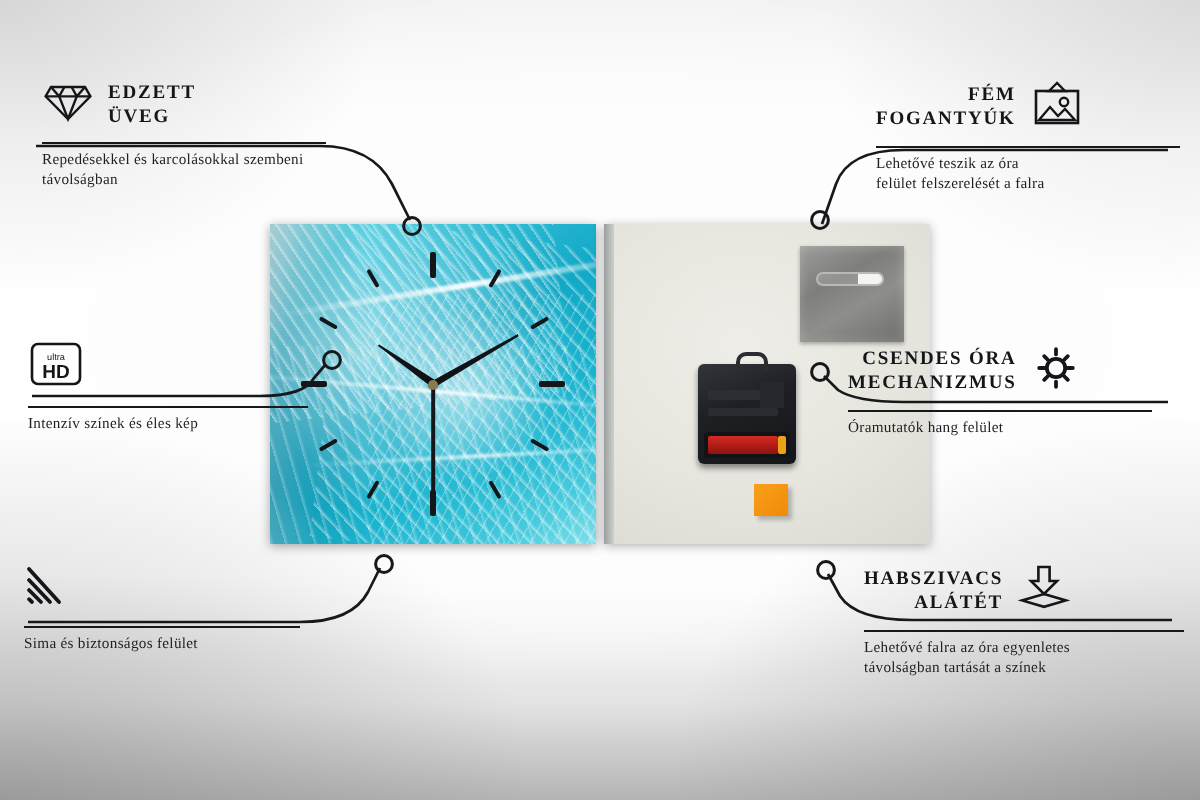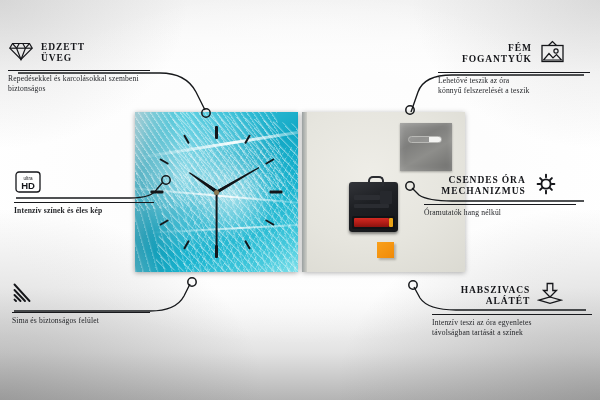--- a/index.html
+++ b/index.html
@@ -111,21 +111,21 @@
   #battery{position:absolute;left:4%;top:14%;width:82%;height:72%;
     background:linear-gradient(to bottom,#d42a22 0%,#b01c16 55%,#8c130f 100%);border-radius:1px;}
   #battery-tip{position:absolute;right:6%;top:18%;width:9%;height:64%;background:#e8a317;border-radius:1px;}
   #foam-pad{position:absolute;left:46%;top:81%;width:10.5%;height:10%;
     background:linear-gradient(140deg,#f9a01b 0%,#f08a08 100%);
     box-shadow:2px 2px 2px rgba(0,0,0,.22);}
 
   
   .feature{position:absolute;z-index:5;}
   .feat-head{display:flex;align-items:center;gap:7px;}
-  .feat-head.right{justify-content:center;}
+  .feat-head.right{justify-content:flex-start;}
   .feat-title{
     font-family:"Liberation Serif",serif;
     font-size:9.5px;font-weight:700;letter-spacing:.9px;
     color:#15161a;line-height:11.5px;text-transform:uppercase;
     white-space:nowrap;
   }
   .feat-title.right{text-align:right;}
   .feat-rule{height:1px;background:#17181c;margin:4px 0 3px 0;}
   .feat-desc{
     font-family:"Liberation Serif",serif;
@@ -217,53 +217,53 @@
   <g fill="none" stroke="#16181b" stroke-width="1.5">
     <circle cx="206" cy="113" r="4.2"></circle>
     <circle cx="166" cy="180" r="4.2"></circle>
     <circle cx="192" cy="282" r="4.2"></circle>
     <circle cx="410" cy="110" r="4.2"></circle>
     <circle cx="410" cy="186" r="4.2"></circle>
     <circle cx="413" cy="285" r="4.2"></circle>
   </g>
 </svg>
 
-<div class="feature" style="left:8px;top:40px;width:155px;">
+<div class="feature" style="left:21px;top:40px;width:155px;">
   <div class="feat-head">
     <span class="icon-box">
       <svg width="26" height="22" viewBox="0 0 26 22">
         <g fill="none" stroke="#15161a" stroke-width="1.2">
           <path d="M4.5,3.5 L21.5,3.5 L24.2,8.2 L13,19.5 L1.8,8.2 Z"></path>
           <path d="M1.8,8.2 L24.2,8.2"></path>
           <path d="M4.5,3.5 L8.6,8.2 L13,19.5 L17.4,8.2 L21.5,3.5"></path>
           <path d="M8.6,8.2 L11.2,3.5 M17.4,8.2 L14.8,3.5"></path>
         </g>
       </svg>
     </span>
     <span class="feat-title">
       <span>EDZETT</span><br>
       <span>ÜVEG</span>
     </span>
   </div>
   <div class="feat-rule" style="width:142px;"></div>
-  <div class="feat-desc" style="width:150px;">Repedésekkel és karcolásokkal szembeni biztonságos</div>
+  <div class="feat-desc" style="width:150px;">Repedésekkel és karcolásokkal szembeni távolságban</div>
 </div>
 
 <div class="feature" style="left:14px;top:170px;width:155px;">
   <div class="feat-head">
     <span class="icon-box">
       <svg width="28" height="24" viewBox="0 0 28 24">
         <rect x="2" y="2" width="24" height="20" rx="3" fill="none" stroke="#15161a" stroke-width="1.3"></rect>
         <text x="14" y="9.8" font-family="Liberation Sans, sans-serif" font-size="4.6" text-anchor="middle" fill="#15161a">ultra</text>
         <text x="14" y="19" font-family="Liberation Sans, sans-serif" font-size="9.5" font-weight="bold" text-anchor="middle" fill="#15161a">HD</text>
       </svg>
     </span>
   </div>
   <div class="feat-rule" style="width:140px;"></div>
-  <div class="feat-desc" style="width:150px;font-weight:bold;">Intenzív színek és éles kép</div>
+  <div class="feat-desc" style="width:150px;">Intenzív színek és éles kép</div>
 </div>
 
 <div class="feature" style="left:12px;top:282px;width:155px;">
   <div class="feat-head">
     <span class="icon-box">
       <svg width="26" height="22" viewBox="0 0 26 22">
         <g stroke="#15161a" stroke-width="1.9" stroke-linecap="round">
           <line x1="2.5" y1="2.5" x2="17.5" y2="19"></line>
           <line x1="2.5" y1="8" x2="13" y2="19"></line>
           <line x1="2.5" y1="13" x2="8.5" y2="19"></line>
@@ -287,55 +287,55 @@
         <path d="M13.5,1.5 L9.5,5.5 L17.5,5.5 Z" fill="none" stroke="#15161a" stroke-width="1.2"></path>
         <rect x="3" y="5.5" width="21" height="16" fill="none" stroke="#15161a" stroke-width="1.3"></rect>
         <circle cx="17" cy="11" r="2.1" fill="none" stroke="#15161a" stroke-width="1.2"></circle>
         <path d="M4.5,20 L10,13.5 L14,18 L17.5,14.5 L22.5,20 Z" fill="none" stroke="#15161a" stroke-width="1.2"></path>
       </svg>
     </span>
   </div>
   <div class="feat-rule" style="width:152px;margin-left:auto;"></div>
   <div class="feat-desc right">
     <span>Lehetővé teszik az óra</span><br>
-    <span>könnyű felszerelését a teszik</span>
+    <span>felület felszerelését a falra</span>
   </div>
 </div>
 
 <div class="feature" style="right:24px;top:172px;width:152px;">
   <div class="feat-head right">
     <span class="feat-title right">
       <span>CSENDES ÓRA</span><br>
       <span>MECHANIZMUS</span>
     </span>
     <span class="icon-box">
       <svg width="26" height="24" viewBox="0 0 26 24">
         <g fill="none" stroke="#15161a" stroke-width="1.9" stroke-linecap="round">
           <path d="M13,2.6 l0,2.6 M13,18.8 l0,2.6 M4.6,12 l2.6,0 M18.8,12 l2.6,0
                    M7.1,6.1 l1.9,1.9 M17,16 l1.9,1.9 M18.9,6.1 l-1.9,1.9 M9,16 l-1.9,1.9"></path>
           <circle cx="13" cy="12" r="4.6"></circle>
         </g>
       </svg>
     </span>
   </div>
   <div class="feat-rule" style="width:152px;margin-left:auto;"></div>
-  <div class="feat-desc right" style="width:152px;">Óramutatók hang nélkül</div>
+  <div class="feat-desc right" style="width:152px;">Óramutatók hang felület</div>
 </div>
 
 <div class="feature" style="right:8px;top:282px;width:160px;">
   <div class="feat-head right">
     <span class="feat-title right">
       <span>HABSZIVACS</span><br>
       <span>ALÁTÉT</span>
     </span>
     <span class="icon-box">
       <svg width="26" height="24" viewBox="0 0 26 24">
         <path d="M10.2,1.5 L15.8,1.5 L15.8,8.5 L19.5,8.5 L13,15 L6.5,8.5 L10.2,8.5 Z" fill="none" stroke="#15161a" stroke-width="1.3"></path>
         <path d="M13,15 L24,18.2 L13,21.4 L2,18.2 Z" fill="none" stroke="#15161a" stroke-width="1.3"></path>
       </svg>
     </span>
   </div>
   <div class="feat-rule" style="width:160px;margin-left:auto;"></div>
   <div class="feat-desc right">
-    <span>Intenzív teszi az óra egyenletes</span><br>
+    <span>Lehetővé falra az óra egyenletes</span><br>
     <span>távolságban tartását a színek</span>
   </div>
 </div>
 
 </body></html>

